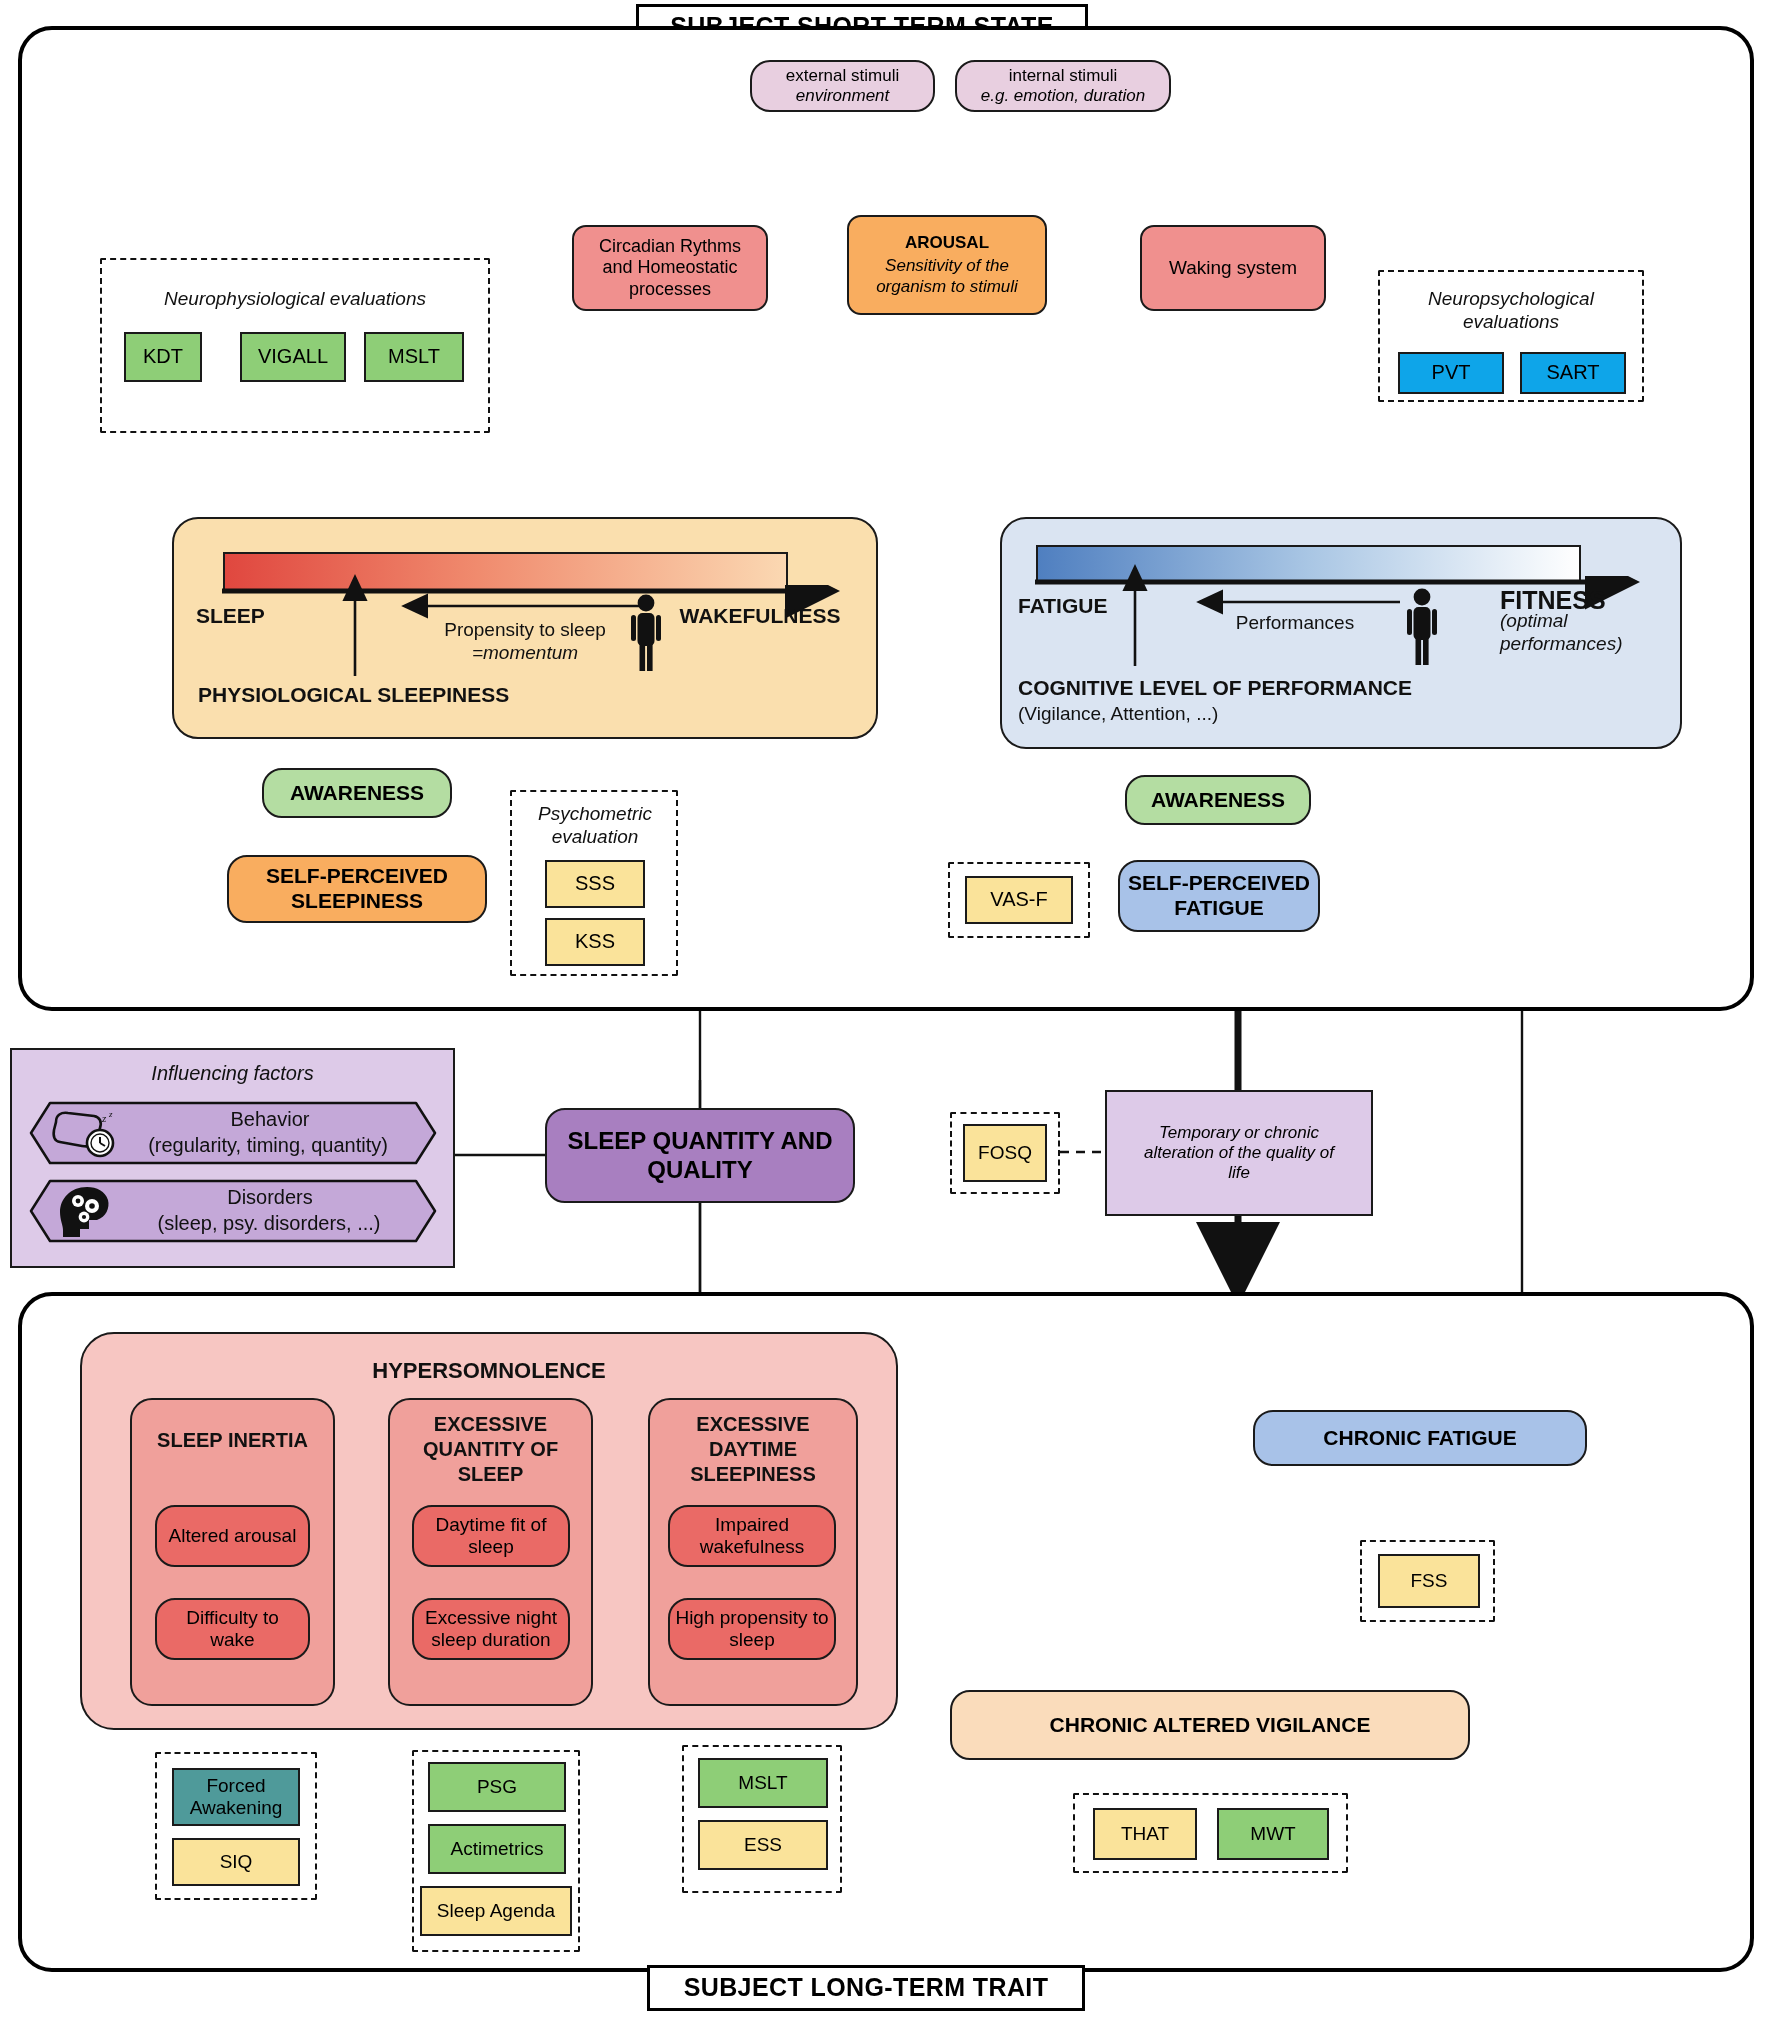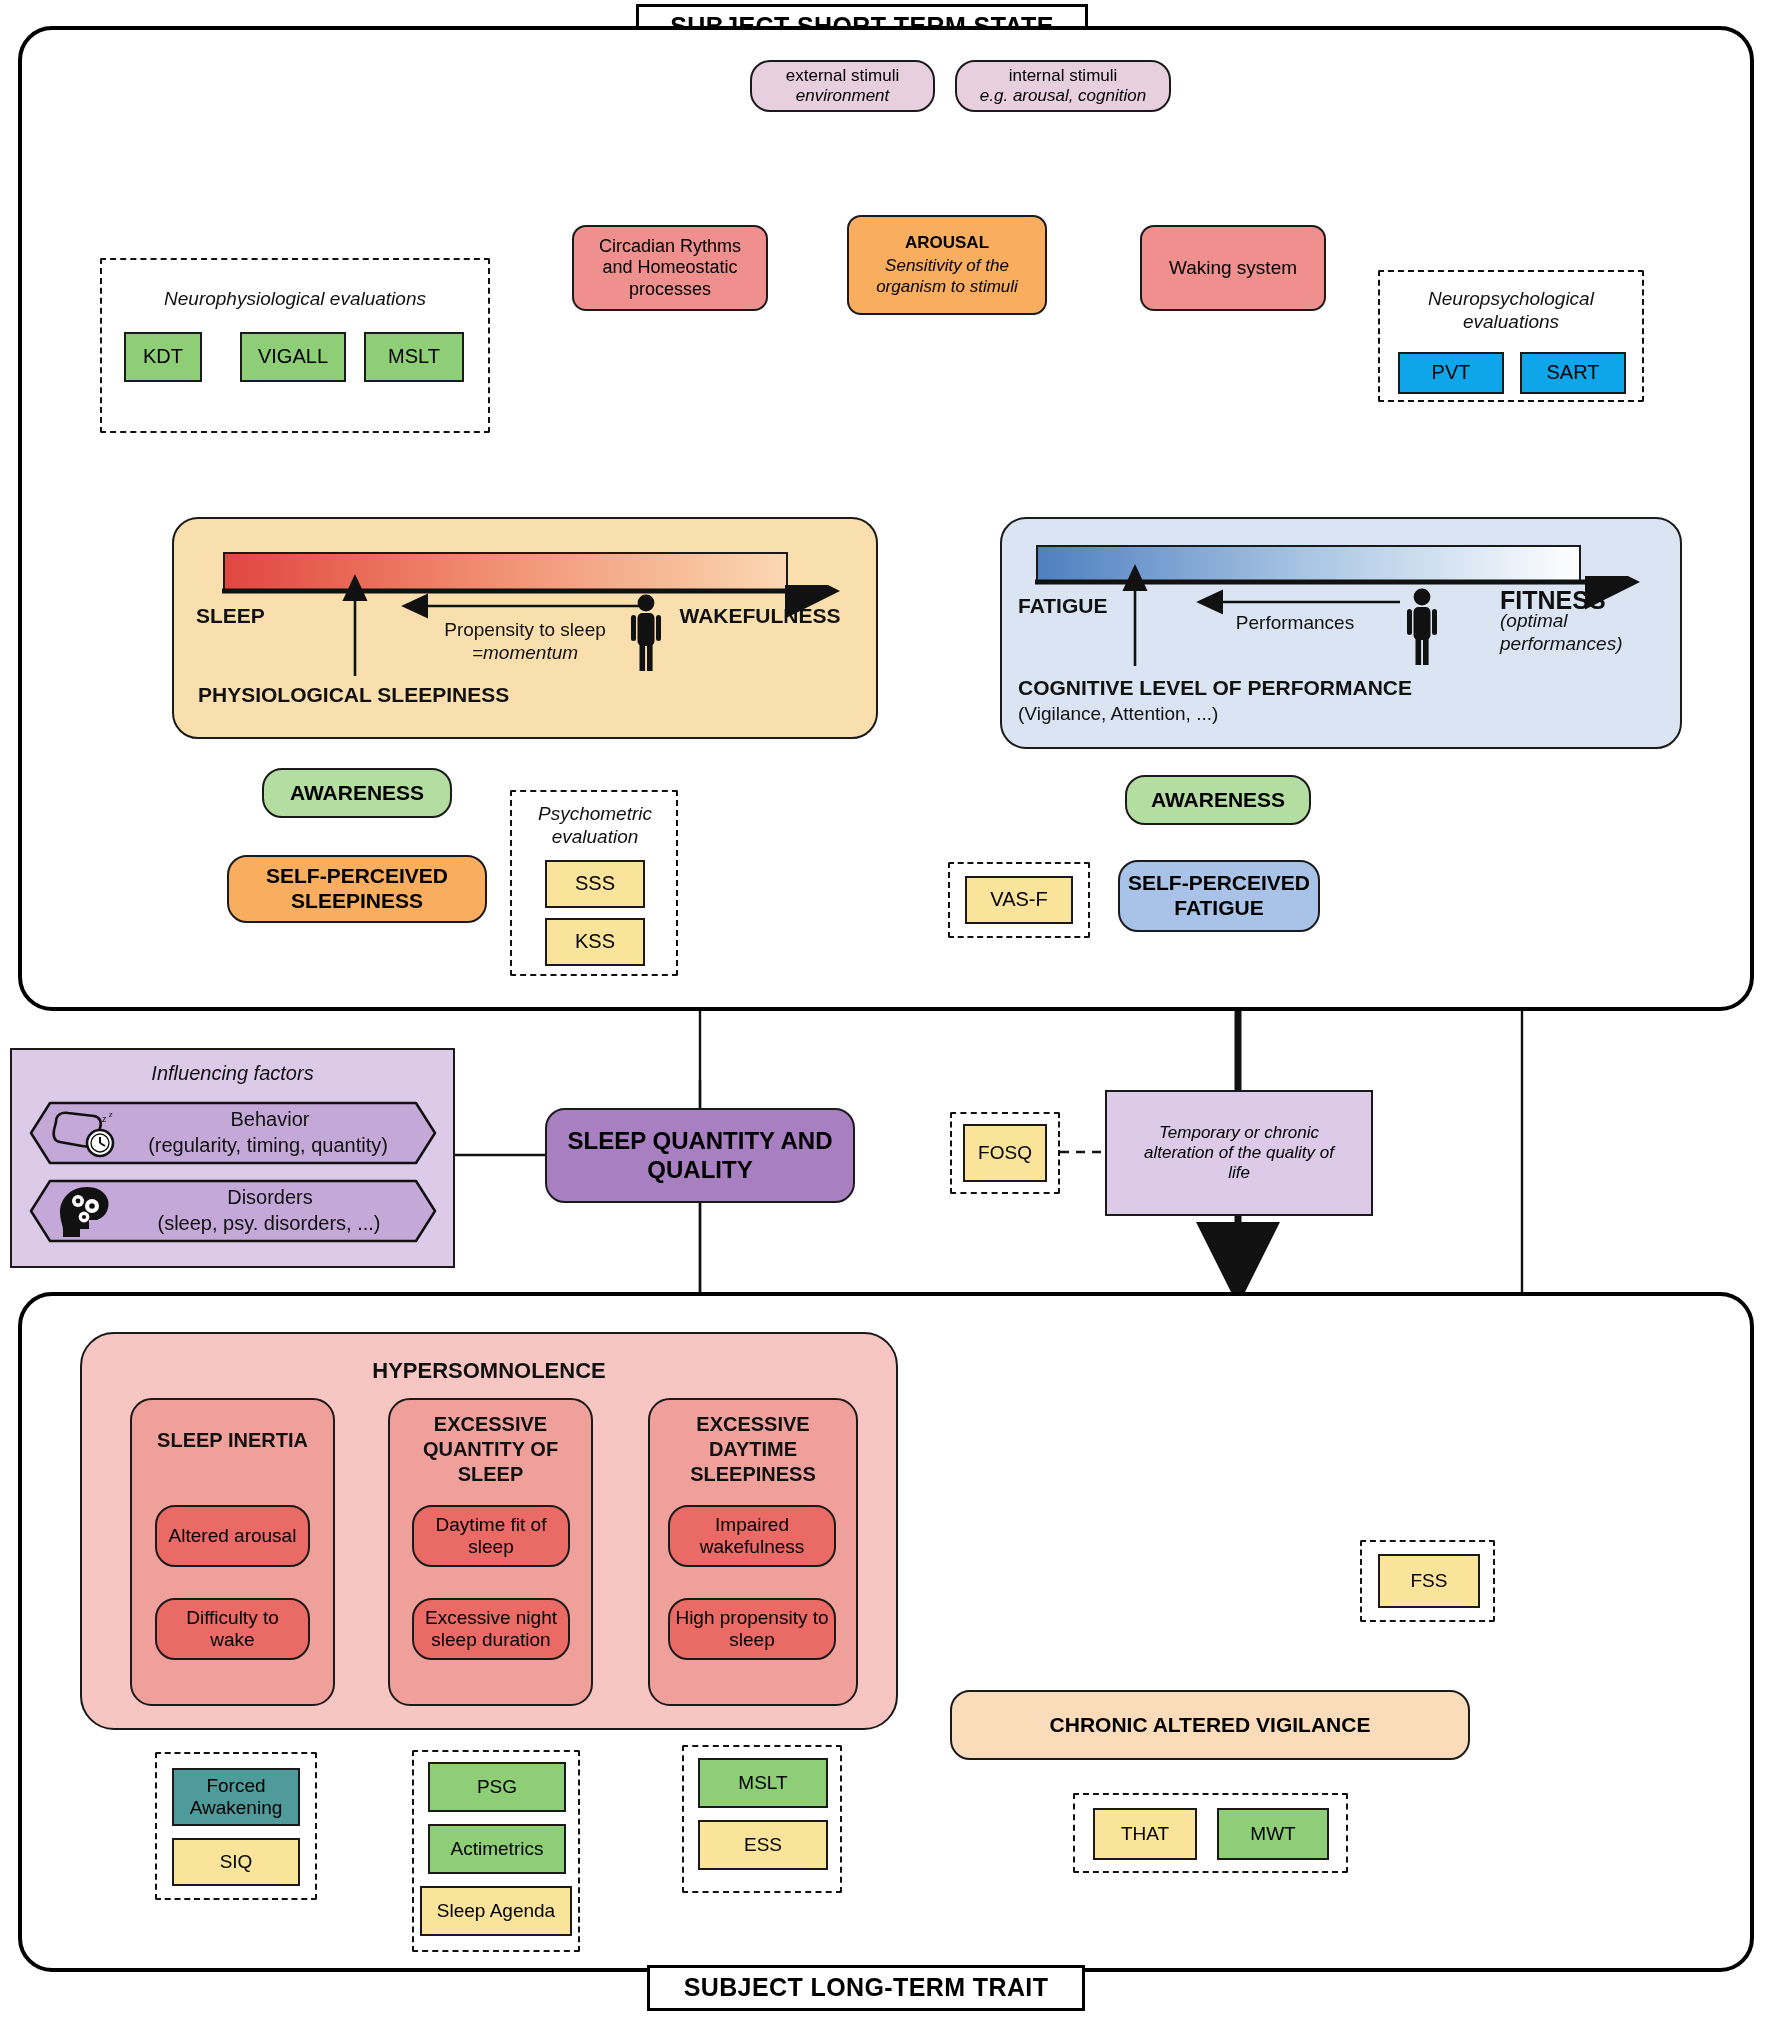--- a/index.html
+++ b/index.html
@@ -189,21 +189,21 @@
   </div>
 
   <div class="panel" style="left:18px;top:26px;width:1736px;height:985px;"></div>
 
   <div class="node rnd-s c-pink-lt" style="left:750px;top:60px;width:185px;height:52px;flex-direction:column;font-size:17px;">
     <span>external stimuli</span>
     <span class="i">environment</span>
   </div>
   <div class="node rnd-s c-pink-lt" style="left:955px;top:60px;width:216px;height:52px;flex-direction:column;font-size:17px;">
     <span>internal stimuli</span>
-    <span class="i">e.g. arousal, cognition</span>
+    <span class="i">e.g. emotion, duration</span>
   </div>
 
   <div class="node rnd c-orange" style="left:847px;top:215px;width:200px;height:100px;flex-direction:column;font-size:17px;padding:0 8px;">
     <span class="b">AROUSAL</span>
     <span class="i" style="margin-top:3px;">Sensitivity of the organism to stimuli</span>
   </div>
   <div class="node rnd c-red" style="left:572px;top:225px;width:196px;height:86px;font-size:18px;padding:0 10px;">
     <span>Circadian Rythms and Homeostatic processes</span>
   </div>
   <div class="node rnd c-red" style="left:1140px;top:225px;width:186px;height:86px;font-size:19px;">
@@ -436,20 +436,23 @@
   </div>
 
   <div class="dashed" style="left:682px;top:1745px;width:160px;height:148px;"></div>
   <div class="node sq c-green" style="left:698px;top:1758px;width:130px;height:50px;font-size:19px;">
     <span>MSLT</span>
   </div>
   <div class="node sq c-yellow" style="left:698px;top:1820px;width:130px;height:50px;font-size:19px;">
     <span>ESS</span>
   </div>
 
+  <div class="node rnd-s c-blue" style="left:1253px;top:1410px;width:334px;height:56px;font-size:21px;">
+    <span class="b">CHRONIC FATIGUE</span>
+  </div>
   <div class="dashed" style="left:1360px;top:1540px;width:135px;height:82px;"></div>
   <div class="node sq c-yellow" style="left:1378px;top:1554px;width:102px;height:54px;font-size:19px;">
     <span>FSS</span>
   </div>
 
   <div class="node rnd-s c-peach" style="left:950px;top:1690px;width:520px;height:70px;font-size:21px;">
     <span class="b">CHRONIC ALTERED VIGILANCE</span>
   </div>
   <div class="dashed" style="left:1073px;top:1793px;width:275px;height:80px;"></div>
   <div class="node sq c-yellow" style="left:1093px;top:1808px;width:104px;height:52px;font-size:19px;">

